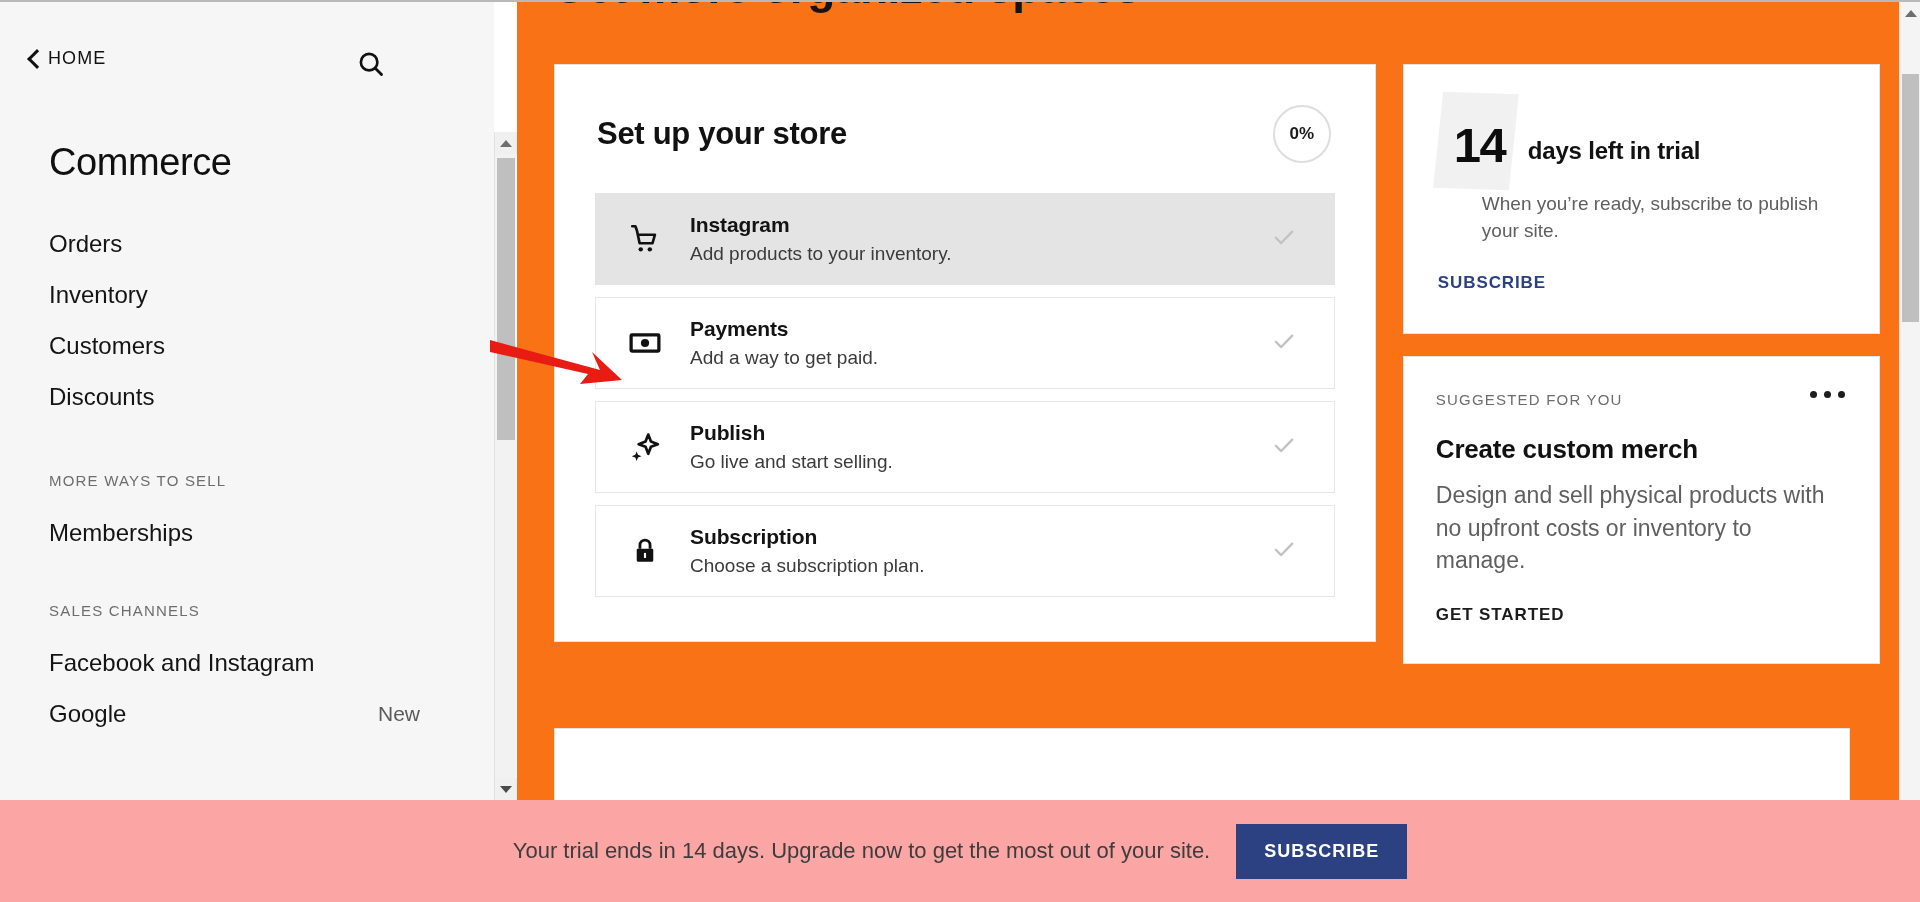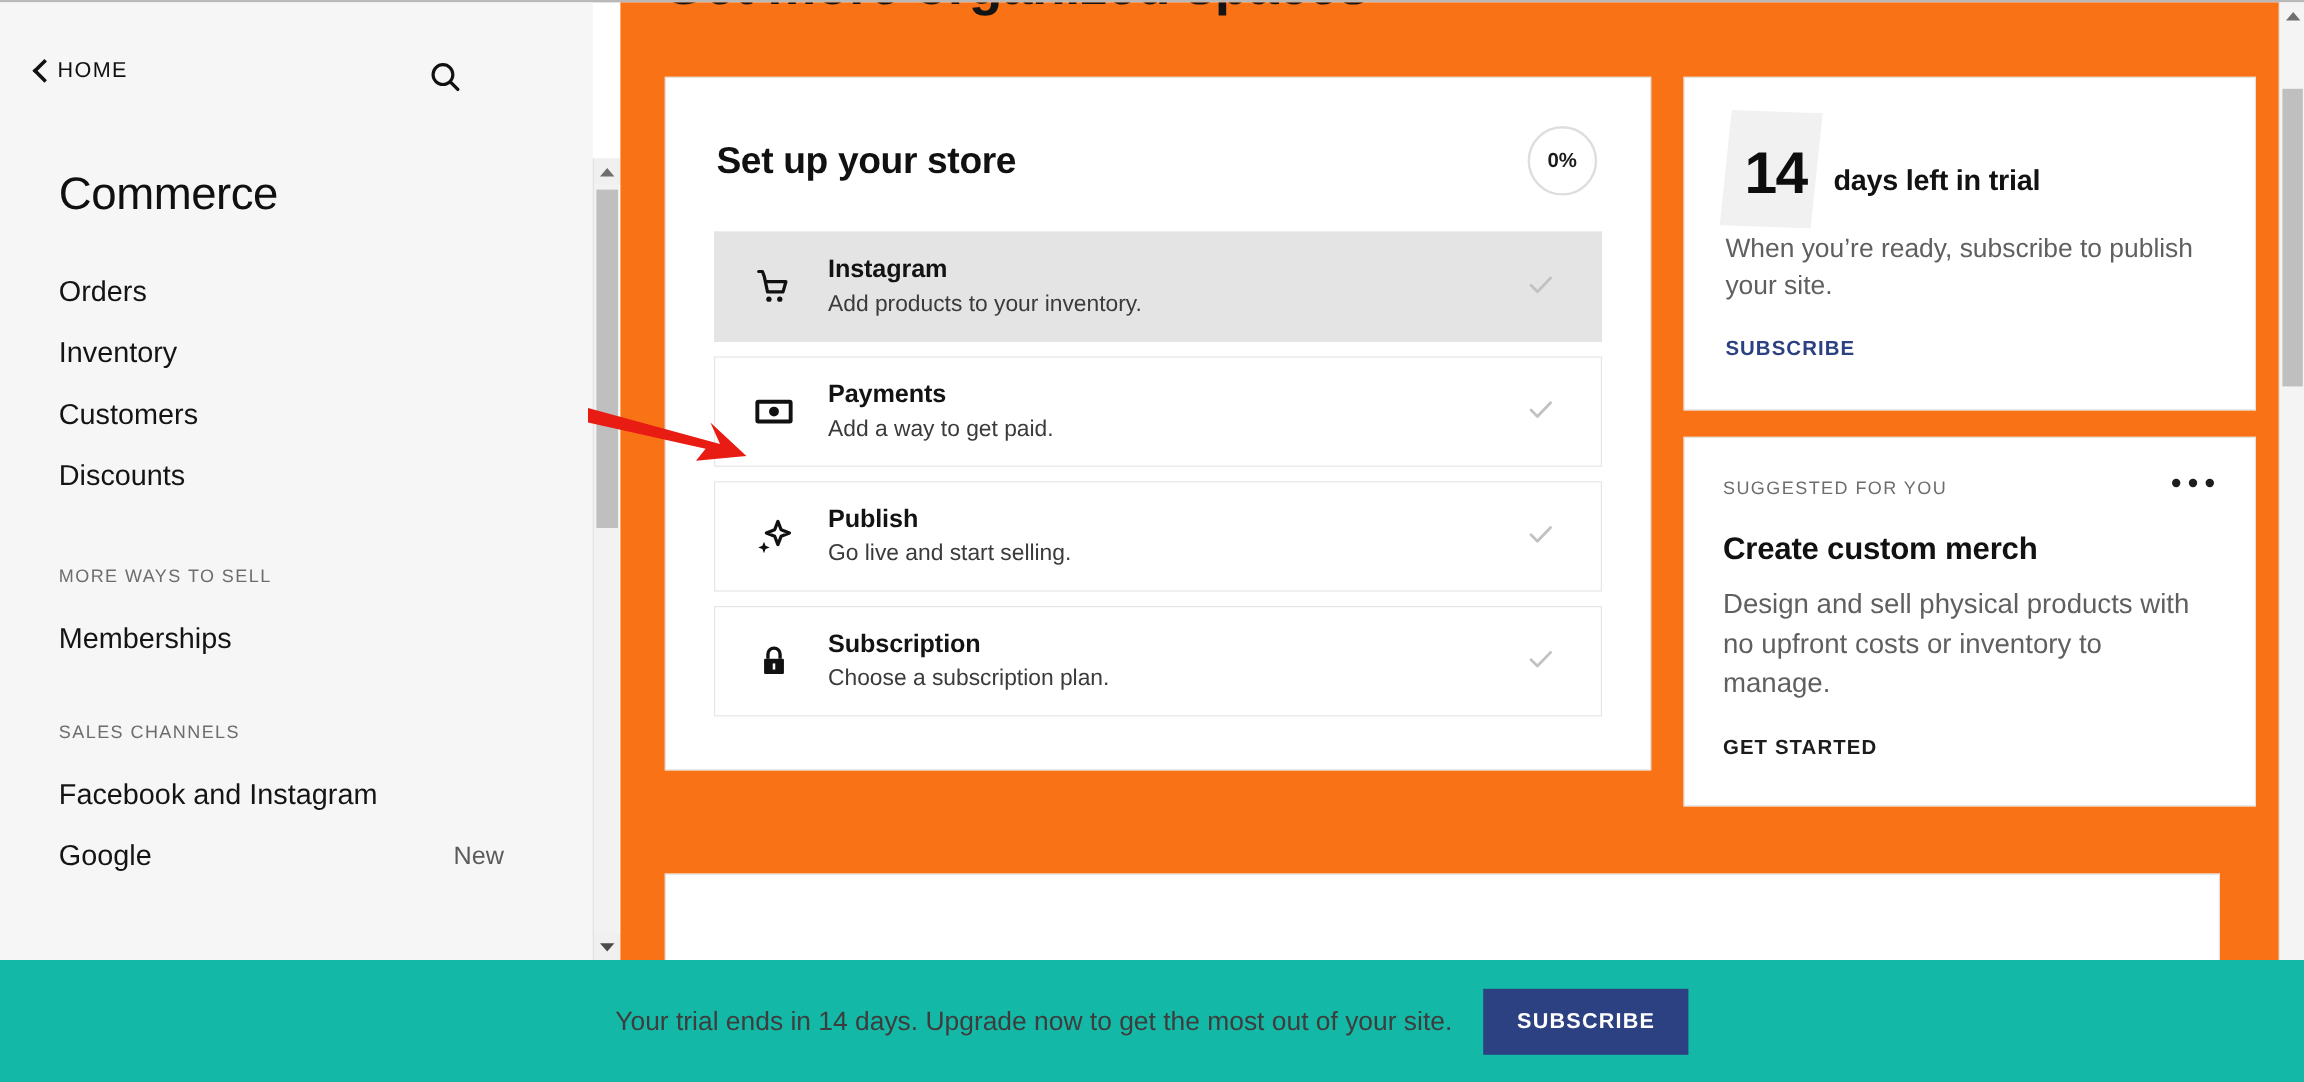--- a/index.html
+++ b/index.html
@@ -190,22 +190,23 @@
   .trial-num {
     position: absolute; left: 16px; top: 18px;
     font-size: 49px; font-weight: 700; color: #0d0d0d; letter-spacing: -1.5px;
   }
   .trial-text {
     position: absolute; left: 90px; top: 38px;
     font-size: 24px; font-weight: 700; color: #121212; letter-spacing: -0.2px;
     white-space: nowrap;
   }
   .trial-body {
-    font-size: 22px; color: #5f5f5f; line-height: 1.42; font-weight: 400;
+    font-size: 19px; color: #5f5f5f; line-height: 1.42; font-weight: 400;
     margin-top: 6px;
+    margin-left: 44px;
   }
   .link-action {
     display: inline-block; margin-top: 28px;
     font-size: 17px; letter-spacing: 0.9px; font-weight: 700;
     color: #2c4182; cursor: pointer;
   }
   .link-action.dark { color: #1c1c1c; }
 
   .sugg-card { padding: 30px 32px 38px 32px; }
   .sugg-head {
@@ -242,21 +243,21 @@
     display: flex; align-items: center; justify-content: center;
   }
   .ws-thumb {
     position: absolute; left: 2px; top: 72px;
     width: 17px; height: 248px; background: #bfbfbf;
   }
 
   
   .banner {
     position: absolute; left: 0; bottom: 0; width: 1920px; height: 102px;
-    background: #14b8a6;
+    background: #fca5a5;
     display: flex; align-items: center; justify-content: center; gap: 26px;
   }
   .banner-text { font-size: 22px; color: #3d3d3d; font-weight: 400; }
   .banner-btn {
     background: #2c4182; color: #fff;
     font-size: 18px; font-weight: 700; letter-spacing: 1px;
     padding: 17px 28px; border: none; cursor: pointer;
     font-family: inherit;
   }
 

